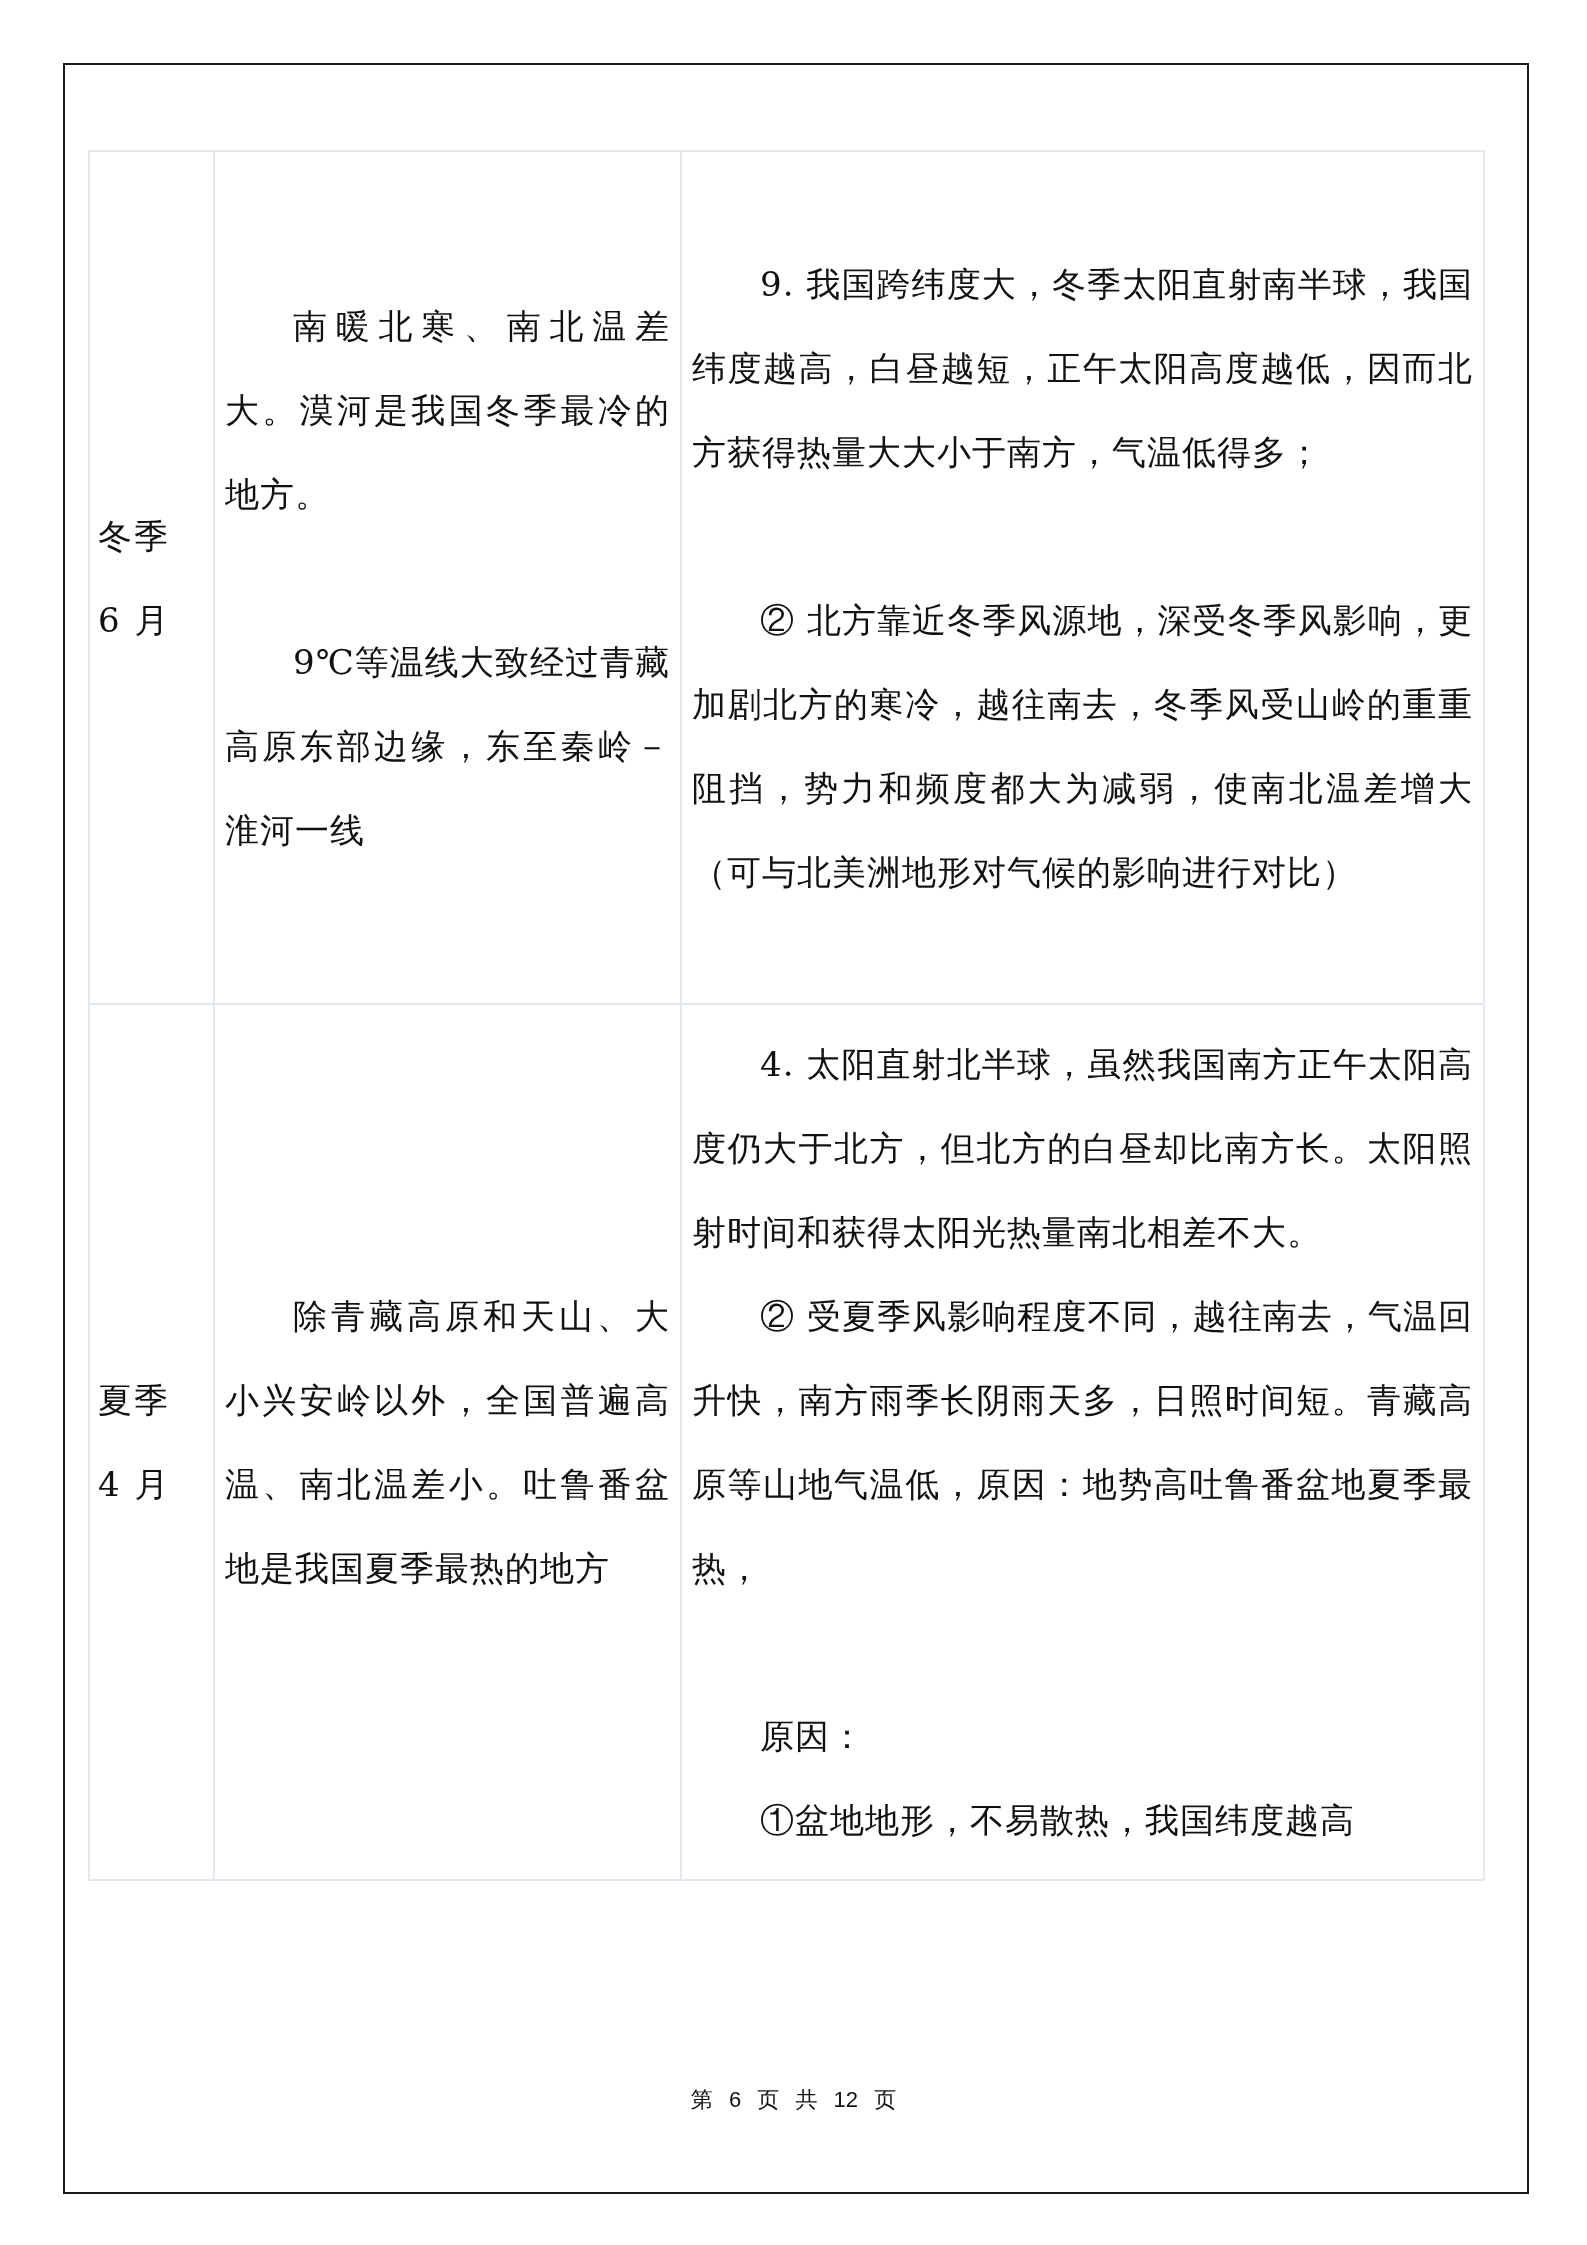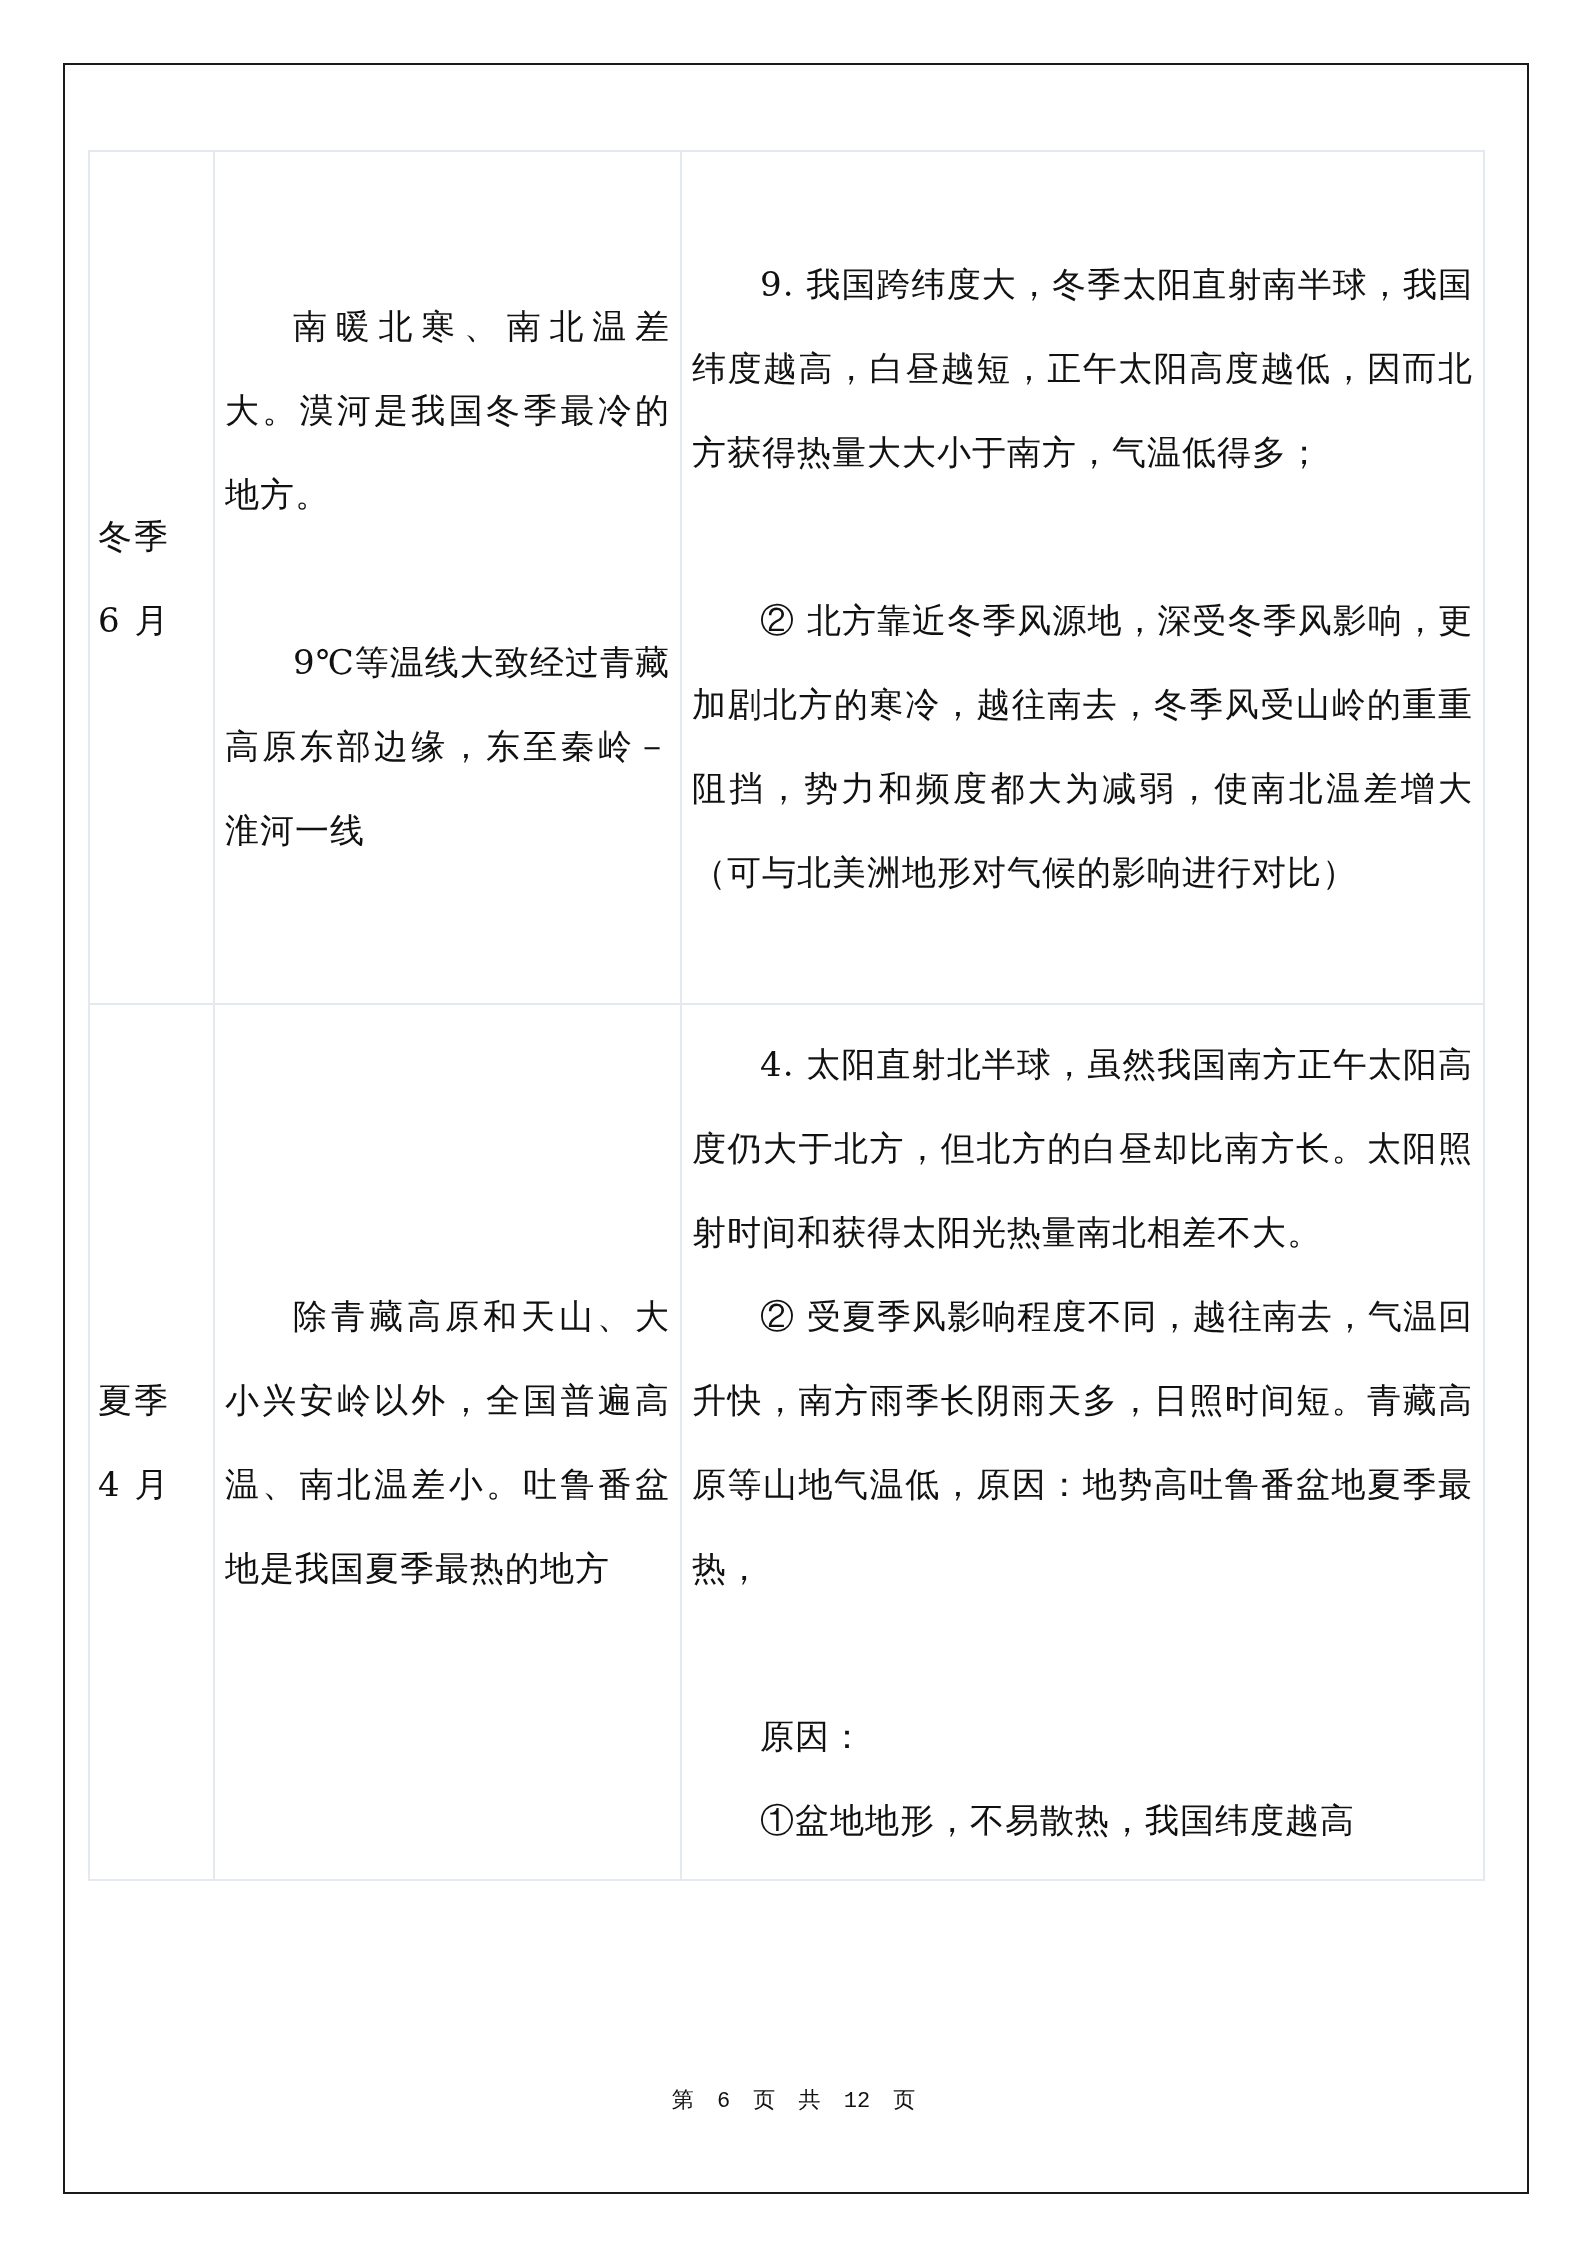--- a/index.html
+++ b/index.html
@@ -67,21 +67,21 @@
 
     .row-winter { height: 853px; }
     .row-summer { height: 876px; }
 
     .footer {
       position: absolute;
       left: 0;
       width: 1587px;
       top: 2085px;
       text-align: center;
-      font-family: Liberation Mono, monospace;
+      font-family: Liberation Sans, sans-serif;
       font-size: 22px;
       color: #111;
       word-spacing: 10px;
     }
   </style>
 </head>
 <body>
 
 <div class="page-frame"></div>
 

